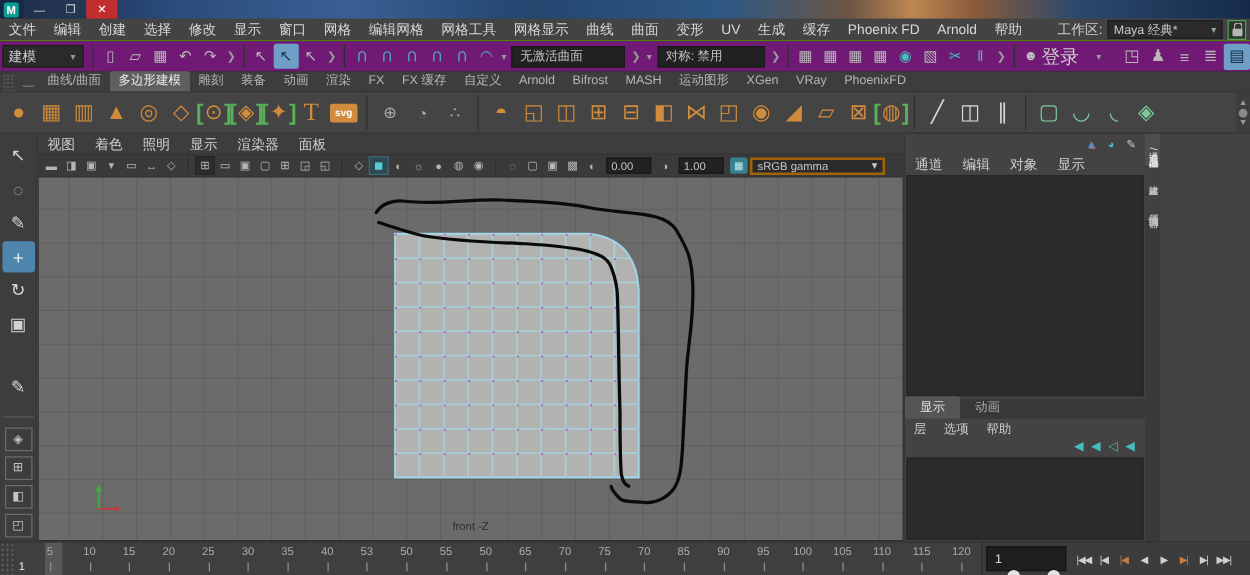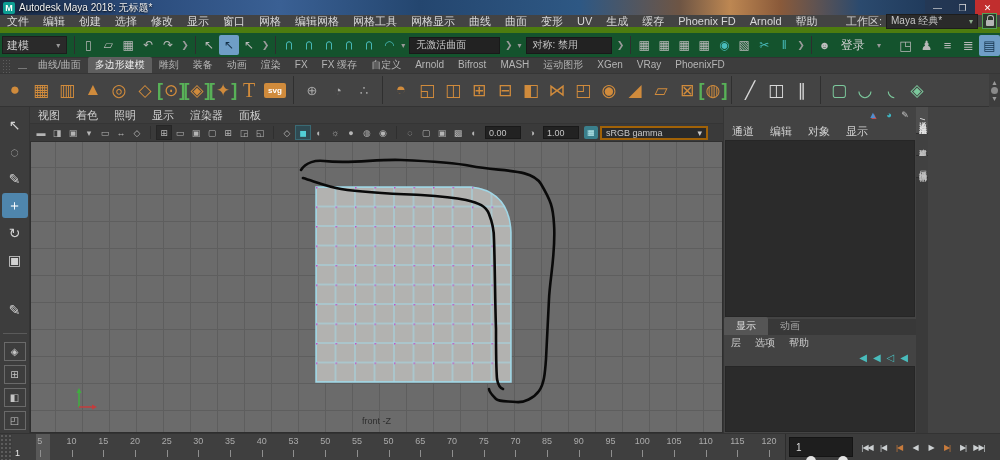--- a/index.html
+++ b/index.html
@@ -12,52 +12,52 @@
     background:linear-gradient(90deg,#16253f 0%,#2b4c7c 14%,#3a6094 28%,#24466f 42%,#2e5884 58%,#6e5544 68%,#bd8752 73%,#8a5a3a 78%,#2b4a6e 86%,#152a48 100%); }
   .app-icon { width:12px; height:12px; margin:0 4px 0 3px; background:#0d9e93; color:#fff; font-size:9px; font-weight:bold;
     display:flex; align-items:center; justify-content:center; border-radius:2px; }
   .title { font-size:10px; color:#f0f0f0; text-shadow:0 1px 2px #000; flex:1; }
   .winbtns { display:flex; height:15px; }
   .winbtn { width:25px; height:15px; display:flex; align-items:center; justify-content:center;
     color:#ddd; font-size:9px; background:rgba(40,55,80,.55); }
   .winbtn.close { background:#c12e2e; color:#fff; }
 
   
-  .menubar { height:18px; background:#434343; display:flex; align-items:center; border-bottom:6px solid #4d7c0f; }
+  .menubar { height:18px; background:#434343; display:flex; align-items:center; border-bottom:1px solid #4d7c0f; }
   .menus { display:flex; }
   .menu-item { font-size:11px; color:#d8d8d8; padding:0 7px; line-height:18px; cursor:default; }
   .workspace { margin-left:auto; display:flex; align-items:center; gap:4px; padding-right:3px; }
   .ws-label { font-size:11px; color:#cfcfcf; }
   .ws-select { width:92px; height:15px; background:#2a2a2a; border:1px solid #1d1d1d; display:flex; align-items:center;
     font-size:10px; color:#c8c8c8; padding:0 4px; justify-content:space-between; }
   .ws-arrow { color:#8fae8f; font-size:8px; }
   .lockbox { width:15px; height:16px; border:1px solid #55a055; background:#2c372c; display:flex; align-items:center; justify-content:center; }
   .lock { width:8px; height:6px; background:#b5b5b5; border-radius:1px; position:relative; margin-top:4px; }
   .lock::before { content:""; position:absolute; top:-5px; left:1px; width:5px; height:5px;
     border:1.5px solid #b5b5b5; border-bottom:none; border-radius:3px 3px 0 0; }
 
   
-  .statusline { height:25px; background:#14532d; display:flex; align-items:center; border-bottom:1px solid #333; padding-left:2px; }
+  .statusline { height:25px; background:#701a75; display:flex; align-items:center; border-bottom:1px solid #333; padding-left:2px; }
   .sl-group { display:flex; align-items:center; }
   .mode-dd { width:72px; height:18px; background:#2a2a2a; border:1px solid #1d1d1d; font-size:11px; color:#cfcfcf;
     display:flex; align-items:center; justify-content:space-between; padding:0 4px; margin-right:4px; }
   .expander { color:#9a9a9a; font-size:9px; padding:0 3px; }
   .vsep { width:1px; height:18px; background:#2e2e2e; margin:0 3px; }
   .icon { display:inline-flex; align-items:center; justify-content:center; width:20px; height:20px; color:#b8b8b8; font-size:12px; }
   .icon.active { background:#6f9ec6; border-radius:2px; color:#15324a; }
   .icon.teal { color:#49bcbc; }
   .snapg span { display:inline-block; transform:rotate(90deg); color:#49bcbc; font-size:13px; }
   .dfield { background:#222; border:1px solid #191919; color:#c4c4c4; font-size:10px; height:17px;
     display:flex; align-items:center; padding:0 6px; }
   .f-surface { width:100px; margin:0 2px;text-align:right; }
   .f-symmetry { width:95px; margin:0 2px; }
   .mini-arrow { font-size:8px; color:#999; padding:0 2px; }
   .login { display:flex; align-items:center; gap:3px; width:80px; height:18px; padding:0 4px; }
   .login .person { color:#c0c0c0; font-size:11px; }
-  .login .txt { font-size:12px; color:#cfcfcf; flex:1;text-align:center; }
+  .login .txt { font-size:15px; color:#cfcfcf; flex:1; }
   .toggles { display:flex; margin-left:8px; }
   .toggles .icon { width:21px; height:21px; font-size:13px; }
 
   
   .shelf-tabs { height:16px; background:#3d3d3d; display:flex; align-items:flex-end; border-bottom:1px solid #363636; }
   .shelf-grip { width:10px; height:14px; margin:0 2px;
     background-image:radial-gradient(#5c5c5c 1px, transparent 1px); background-size:3px 3px; }
   .shelf-min { color:#9a9a9a; font-size:9px; padding:0 4px; }
   .stab { font-size:10px; color:#b5b5b5; padding:2px 7px; line-height:12px; white-space:nowrap; }
   .stab.active { background:#5f5f5f; color:#ececec; border-radius:2px 2px 0 0; }
@@ -148,21 +148,20 @@
   .pb.accent { color:#c87b3c; }
   .range-handle { position:absolute; width:10px; height:10px; border-radius:50%; background:#e3e3e3; bottom:-6px; z-index:4; }
 </style>
 </head>
 <body>
 
 <div class="app">
 
   <div class="titlebar">
     <div class="app-icon">M</div>
-    <div class="title">Autodesk Maya 2018: 无标题*</div>
     <div class="winbtns">
       <div class="winbtn">—</div>
       <div class="winbtn">❐</div>
       <div class="winbtn close">✕</div>
     </div>
   </div>
 
   <div class="menubar">
     <div class="menus">
         <span class="menu-item">文件</span>

